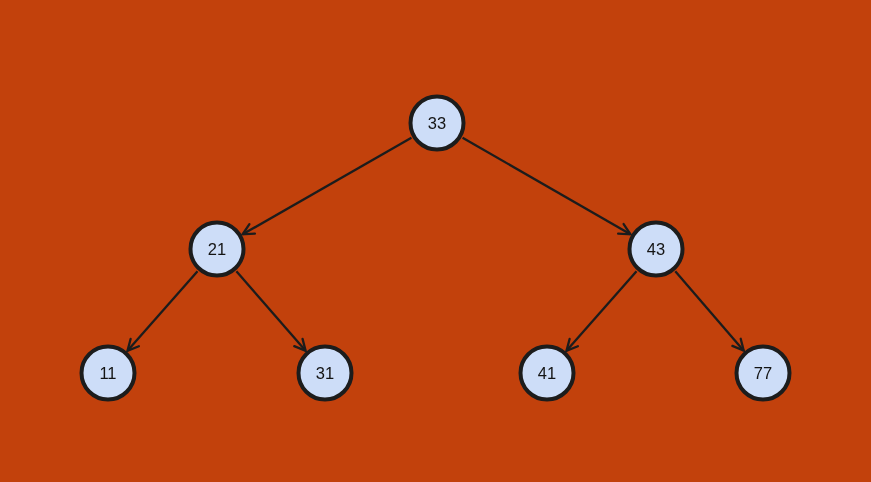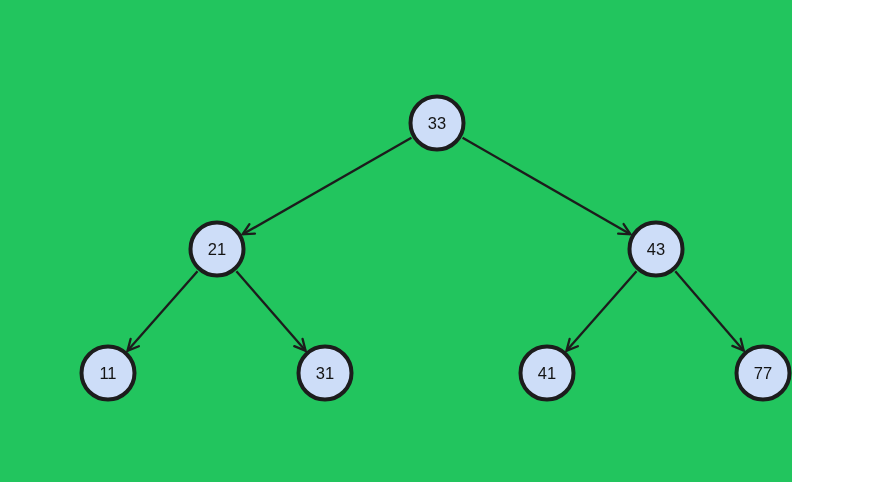--- a/index.html
+++ b/index.html
@@ -2,23 +2,23 @@
 <html><head>
 <meta charset="utf-8">
 <style>
   html, body {
     margin: 0;
     padding: 0;
     background: #ffffff;
   }
   .canvas-wrap {
     position: relative;
-    width: 792px;
+    width: 871px;
     height: 482px;
-    background: #22c55e;
+    background: #c2410c;
     overflow: hidden;
     font-family: "Liberation Sans", "DejaVu Sans", sans-serif;
   }
   svg.tree-svg {
     display: block;
     width: 871px;
     height: 482px;
   }
   .tree-edge {
     fill: none;

